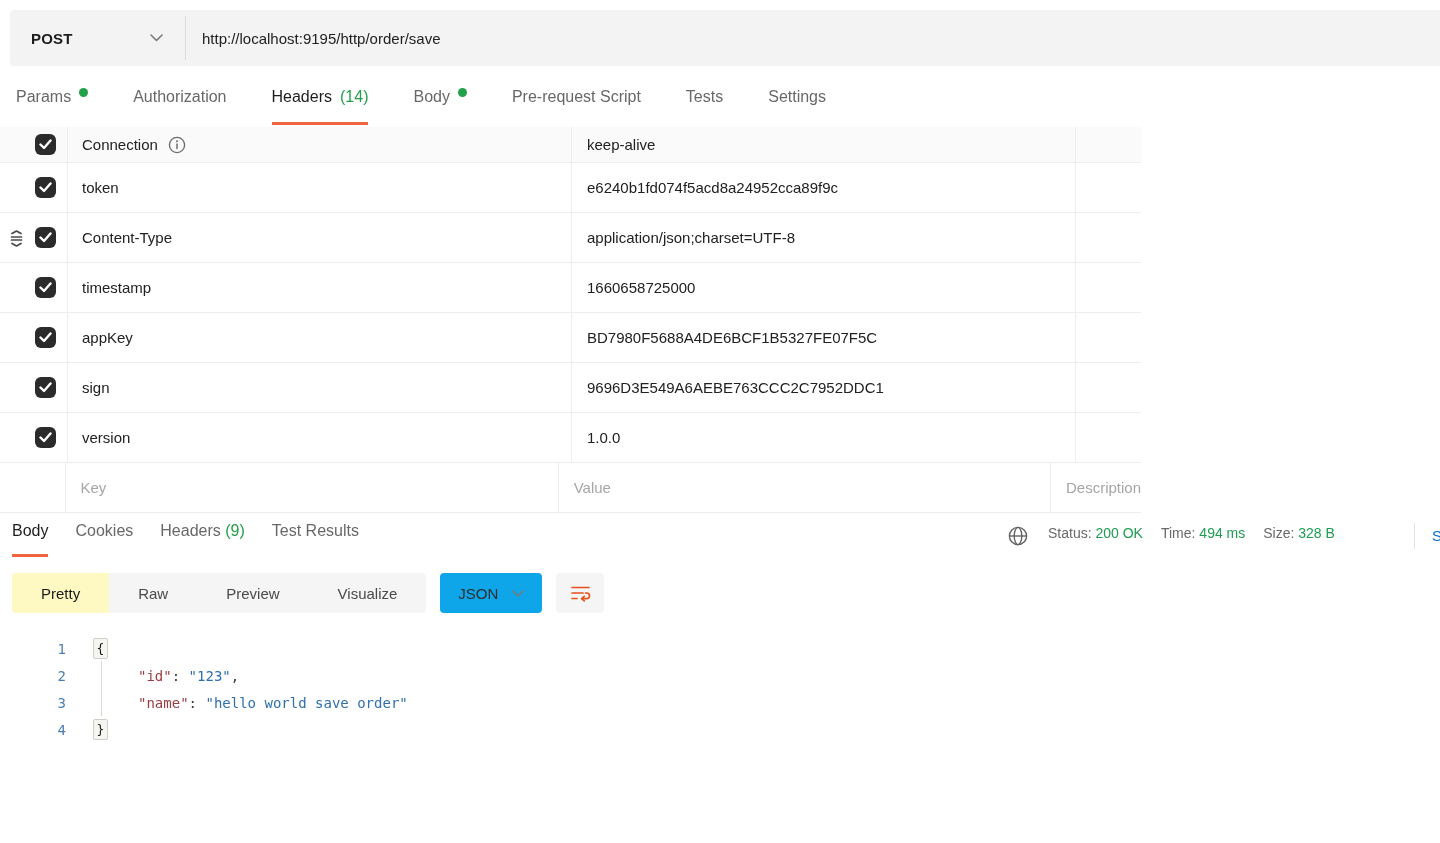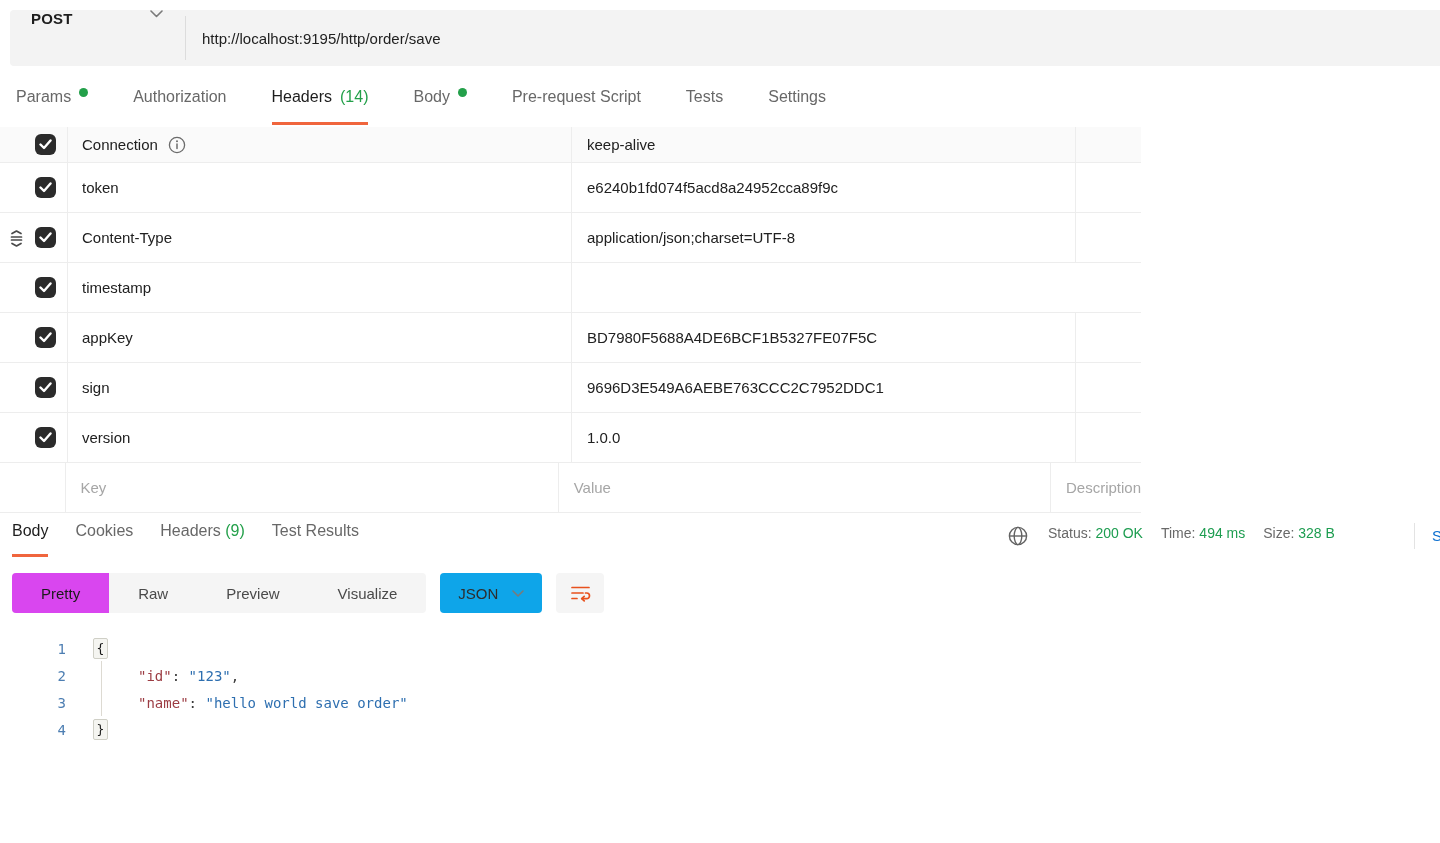--- a/index.html
+++ b/index.html
@@ -3,21 +3,21 @@
 <meta charset="utf-8">
 <style>
   * { margin:0; padding:0; box-sizing:border-box; }
   html,body { background:#fff; }
   body { font-family:"Liberation Sans", sans-serif; color:#212121; }
   .app { position:relative; width:1440px; height:843px; overflow:hidden; background:#fff; }
 
   
   .url-bar { position:absolute; left:10px; top:10px; width:1430px; height:56px;
              background:#f3f3f3; border-radius:4px 0 0 4px; display:flex; align-items:stretch; }
-  .method-sel { width:175px; display:flex; justify-content:space-between;
+  .method-sel { width:175px; display:flex; align-items:center; justify-content:space-between;
                 padding:0 22px 0 21px; cursor:pointer; }
   .method-sel .m-label { font-weight:bold; font-size:15px; letter-spacing:.2px; color:#1d1d1d; }
   .vdiv { width:1px; background:#dcdcdc; margin:6px 0; }
   .url-text { flex:1; display:flex; align-items:center; padding-left:16px; font-size:15px; color:#212121; }
 
   
   .req-tabs { position:absolute; left:0; top:88px; width:1440px; height:39px;
               display:flex; align-items:flex-start; padding-left:16px; gap:45px; }
   .tab { display:flex; align-items:flex-start; gap:8px; font-size:16px; color:#686868;
          padding-bottom:16px; border-bottom:3px solid transparent; cursor:pointer; white-space:nowrap; }
@@ -51,21 +51,21 @@
   .globe { position:absolute; left:1007px; top:13px; cursor:pointer; }
   .meta { position:absolute; left:1048px; top:13px; display:flex; gap:18px; font-size:14px; color:#696969; white-space:nowrap; }
   .meta .g { color:#1d9d50; }
   .meta-div { position:absolute; left:1414px; top:11px; width:1px; height:26px; background:#e3e3e3; }
   .save-resp { position:absolute; left:1432px; top:15px; font-size:15px; color:#0b6fd0; white-space:nowrap; cursor:pointer; }
 
   
   .viewer-bar { position:absolute; left:12px; top:573px; height:40px; display:flex; gap:14px; }
   .seg-group { display:flex; background:#f5f5f5; border-radius:4px; overflow:hidden; }
   .seg { display:flex; align-items:center; padding:0 29px; font-size:15px; color:#4a4a4a; cursor:pointer; }
-  .seg.active { background:#d946ef; color:#1a1a1a; border-radius:0; }
+  .seg.active { background:#fef9c3; color:#1a1a1a; border-radius:0; }
   .lang-btn { display:flex; align-items:center; gap:14px; background:#0ea5e9; border-radius:4px;
               padding:0 18px; font-size:15px; color:#2d2d2d; cursor:pointer; }
   .icon-btn { width:48px; display:flex; align-items:center; justify-content:center;
               background:#f5f5f5; border-radius:4px; cursor:pointer; }
 
   
   .code-area { position:absolute; left:0; top:635px; width:1440px;
                font-family:"DejaVu Sans Mono","Liberation Mono",monospace; font-size:14px; }
   .code-line { display:flex; height:27px; align-items:center; }
   .gutter { width:66px; text-align:right; color:#4d7eb2; flex-shrink:0; }
@@ -197,20 +197,23 @@
       <div class="cell-drag"></div>
       <div class="cell-check">
         <div class="checkbox">
           <svg width="13" height="11" viewBox="0 0 13 11">
             <path d="M1.5 5.5l3.5 3.5L11.5 1.5" fill="none" stroke="#fff" stroke-width="2.4" stroke-linecap="round" stroke-linejoin="round"></path>
           </svg>
         </div>
       </div>
       <div class="cell-key">
           <span>timestamp</span>
+        </div>
+      <div class="cell-value">
+          <span>1660658725000</span>
         </div>
       <div class="cell-desc"></div>
     </div>
 
     <div class="trow">
       <div class="cell-drag"></div>
       <div class="cell-check">
         <div class="checkbox">
           <svg width="13" height="11" viewBox="0 0 13 11">
             <path d="M1.5 5.5l3.5 3.5L11.5 1.5" fill="none" stroke="#fff" stroke-width="2.4" stroke-linecap="round" stroke-linejoin="round"></path>

